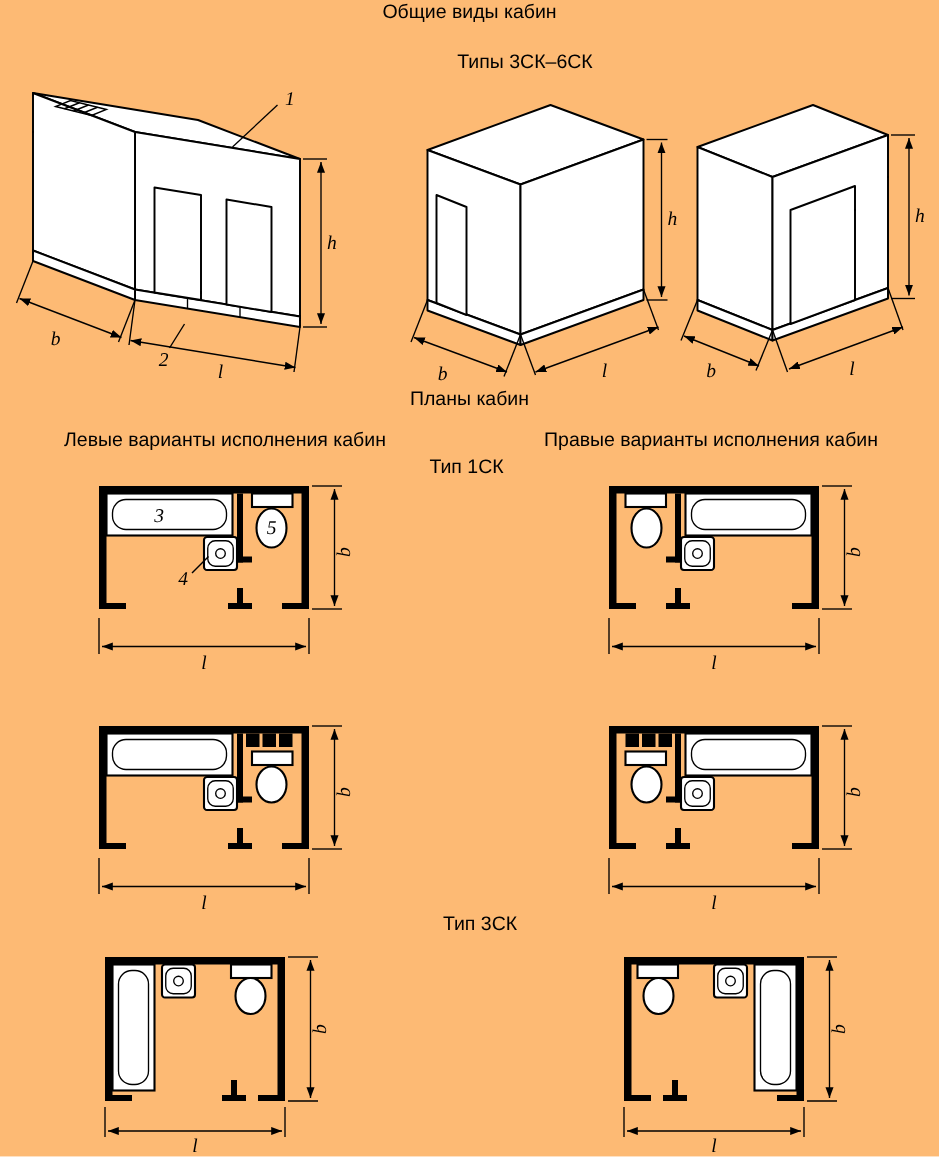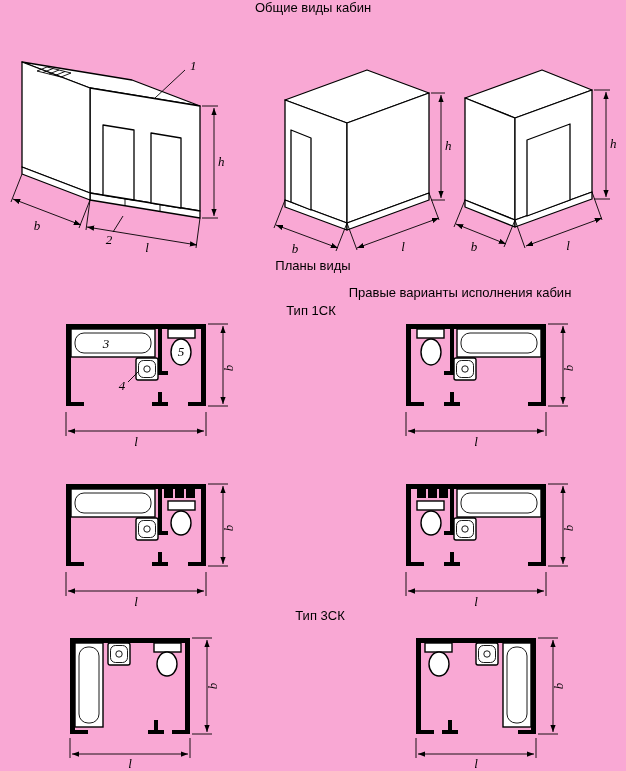--- a/index.html
+++ b/index.html
@@ -1,16 +1,16 @@
 <!DOCTYPE html>
 <html><head>
 <meta charset="utf-8">
 <style>
   html,body{margin:0;padding:0;background:#fff;}
-  #sheet{position:relative;width:626px;height:771px;background:#f9a8d4;overflow:hidden;
+  #sheet{position:relative;width:626px;height:771px;background:#fdba74;overflow:hidden;
          font-family:"Liberation Sans",sans-serif;color:#000;}
   .cap{position:absolute;font-size:13px;text-align:center;white-space:nowrap;}
   svg{position:absolute;overflow:visible;}
   svg text{font-family:"Liberation Serif",serif;font-style:italic;font-size:13px;fill:#000;}
   .edge{fill:#fff;stroke:#000;stroke-width:1.3;stroke-linejoin:round;}
   .thin{fill:none;stroke:#000;stroke-width:0.9;}
   .wall{fill:#000;stroke:none;}
   .fix{fill:#fff;stroke:#000;stroke-width:1.4;}
   .fixthin{fill:none;stroke:#000;stroke-width:0.9;}
 </style>
@@ -21,20 +21,21 @@
 
   <svg width="0" height="0">
     <defs>
       <marker id="arw" viewBox="0 0 8 6" refX="8" refY="3" markerWidth="8" markerHeight="6" orient="auto-start-reverse">
         <path d="M0,0 L8,3 L0,6 Z" fill="#000"></path>
       </marker>
     </defs>
   </svg>
 
   <div class="cap" style="left:0;right:0;top:5;">Общие виды кабин</div>
+  <div class="cap" style="left:270px;width:160px;top:33px;">Типы 3СК–6СК</div>
 
   <svg style="left:5px;top:50px;" width="235" height="207" viewBox="0 0 235 207">
     <g>
       <path class="edge" d="M17,12 L85,38 L195,56 L127,30 Z"></path>
       <path class="edge" d="M85,38 L195,56 L195,161 L85,143 Z"></path>
       <path class="edge" d="M17,12 L85,38 L85,143 L17,117 Z"></path>
       <path class="edge" d="M85,143 L195,161 L195,168 L85,150 Z"></path>
       <path class="edge" d="M17,117 L85,143 L85,150 L17,124 Z"></path>
       <line class="thin" x1="120" y1="149" x2="120" y2="156"></line>
       <line class="thin" x1="155" y1="155" x2="155" y2="162"></line>
@@ -112,22 +113,23 @@
       <line class="thin" x1="75" y1="170" x2="64" y2="197"></line>
       <line class="thin" x1="16" y1="174" x2="66" y2="194" marker-start="url(#arw)" marker-end="url(#arw)"></line>
       <text x="34" y="201" text-anchor="middle">b</text>
       <line class="thin" x1="75" y1="170" x2="85" y2="198"></line>
       <line class="thin" x1="152" y1="142" x2="162" y2="170"></line>
       <line class="thin" x1="86" y1="196" x2="162" y2="168" marker-start="url(#arw)" marker-end="url(#arw)"></line>
       <text x="128" y="200" text-anchor="middle">l</text>
     </g>
   </svg>
 
-  <div class="cap" style="left:0;right:0;top:258px;">Планы виды</div>
-  <div class="cap" style="left:340px;width:240px;top:285px;">Правые варианты исполнения кабин</div>
+  <div class="cap" style="left:0;right:0;top:258px;">Планы кабин</div>
+  <div class="cap" style="left:30px;width:240px;top:285px;">Левые варианты исполнения кабин</div>
+  <div class="cap" style="left:354px;width:240px;top:285px;">Правые варианты исполнения кабин</div>
   <div class="cap" style="left:0;right:4px;top:303px;">Тип 1СК</div>
   <div class="cap" style="left:0;right:0;top:608px;padding-left:14px;">Тип 3СК</div>
 
   <svg style="left:58px;top:316px;" width="190" height="135" viewBox="0 0 190 135">
     <g id="plan1-inner">
       <rect class="wall" x="8" y="8" width="140" height="5"></rect>
       <rect class="wall" x="8" y="8" width="5" height="82"></rect>
       <rect class="wall" x="8" y="86" width="18" height="4"></rect>
       <rect class="wall" x="143" y="8" width="5" height="82"></rect>
       <rect class="wall" x="130" y="86" width="18" height="4"></rect>

